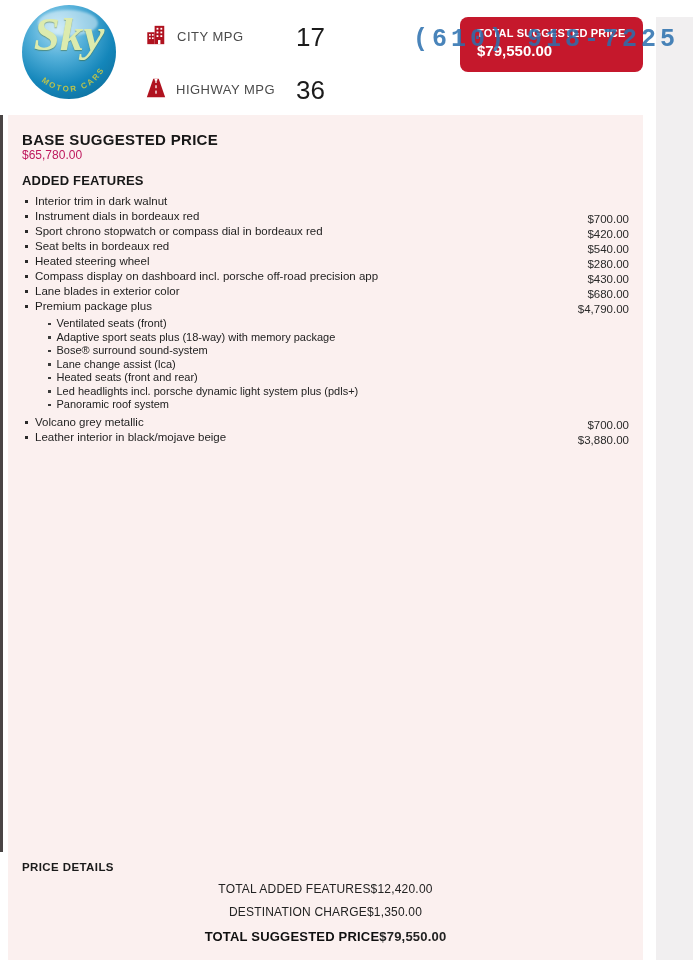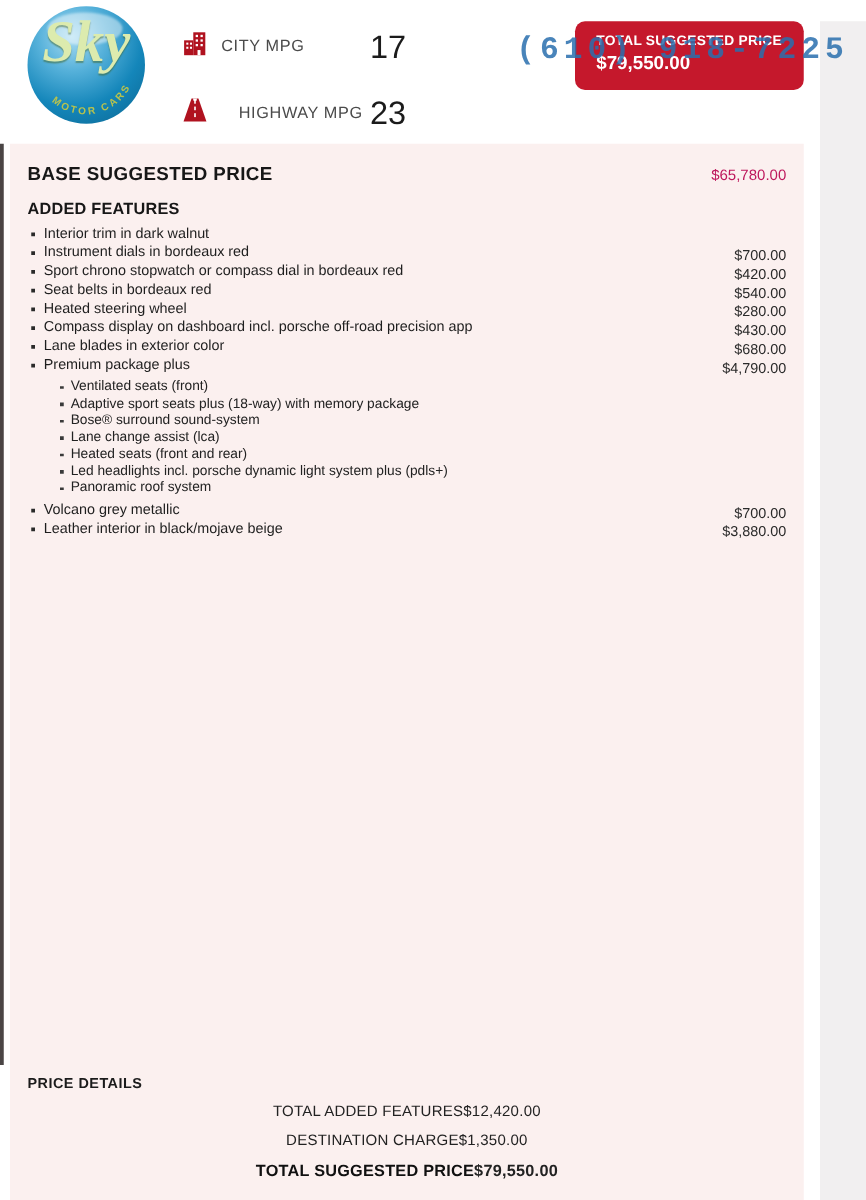--- a/index.html
+++ b/index.html
@@ -21,38 +21,38 @@
         font-family:"Liberation Serif",serif;font-style:italic;font-weight:bold;font-size:47px;
         color:#dcebae;text-shadow:0 1px 1px rgba(60,90,20,.45);}
   .logo-arc{position:absolute;left:0;top:0;width:94px;height:94px;overflow:visible;}
   .logo-arc text{font-family:"Liberation Sans",sans-serif;font-size:8px;letter-spacing:2px;fill:#b8c24d;font-weight:bold;}
 
   .mpg-icon{position:absolute;width:22px;height:22px;}
   .mpg-icon.city{left:145px;top:24px;}
   .mpg-icon.hwy{left:145px;top:77px;}
   .mpg-label{position:absolute;font-size:13px;color:#4b4b4b;letter-spacing:.5px;white-space:nowrap;}
   .mpg-label.city{left:177px;top:29px;}
-  .mpg-label.hwy{left:191px;top:82px;}
+  .mpg-label.hwy{left:176px;top:82px;}
   .mpg-value{position:absolute;font-size:26px;color:#1b1b1b;}
   .mpg-value.city{left:296px;top:22px;}
   .mpg-value.hwy{left:296px;top:75px;}
 
   .badge{position:absolute;left:460px;top:17px;width:183px;height:55px;background:#c5182c;
          border-radius:8px;box-sizing:border-box;padding:10px 0 0 17px;z-index:1;}
   .badge-title{font-size:11px;font-weight:bold;color:#ffffff;letter-spacing:.2px;white-space:nowrap;}
   .badge-price{font-size:15px;font-weight:bold;color:#ffffff;margin-top:3px;}
 
   .phone{position:absolute;left:413px;top:25px;font-size:25px;font-weight:bold;letter-spacing:4px;
          color:#2a6fae;opacity:.85;z-index:2;white-space:nowrap;font-family:Liberation Mono, monospace;}
 
   
   .panel{position:absolute;left:8px;top:115px;width:635px;height:845px;background:#fbf0ef;
          box-sizing:border-box;padding:16px 14px 16px 14px;display:flex;flex-direction:column;}
 
-  .base-row{display:flex;justify-content:space-between;align-items:baseline;}
+  .base-row{display:flex;justify-content:space-between;align-items:baseline;flex-direction:column;}
   .base-label{font-size:15px;font-weight:bold;color:#171717;letter-spacing:.3px;}
   .base-price{font-size:12px;color:#be185d;}
 
   .added-title{margin-top:11px;font-size:13px;font-weight:bold;color:#171717;letter-spacing:.2px;}
 
   .feat-list{margin-top:6px;}
   .feat-row{display:flex;justify-content:space-between;font-size:11.5px;color:#1e1e1e;line-height:15px;}
   .feat-label{display:flex;align-items:center;}
   .bullet{width:3px;height:3px;background:#2a2a2a;margin:0 7px 0 3px;flex:none;}
   .feat-price{position:relative;top:3px;color:#2a2a2a;text-align:right;}
@@ -105,21 +105,21 @@
   <span class="mpg-value city">17</span>
 
   <svg class="mpg-icon hwy" viewBox="0 0 24 24">
     <path d="M9 2 h6 l7 20 H2 Z" fill="#b0121f"></path>
     <rect x="11.3" y="3.5" width="1.4" height="3" fill="#fff"></rect>
     <rect x="11.3" y="9" width="1.4" height="3.2" fill="#fff"></rect>
     <rect x="11.3" y="14.8" width="1.4" height="3.4" fill="#fff"></rect>
     <path d="M10.2 2 h3.6 l-0.6 2.2 h-2.4 Z" fill="#fff"></path>
   </svg>
   <span class="mpg-label hwy">HIGHWAY MPG</span>
-  <span class="mpg-value hwy">23</span>
+  <span class="mpg-value hwy">36</span>
 
   <div class="badge">
     <div class="badge-title">TOTAL SUGGESTED PRICE</div>
     <div class="badge-price">$79,550.00</div>
   </div>
 
   <div class="phone">(610) 918-7225</div>
 
   <div class="panel">
 

